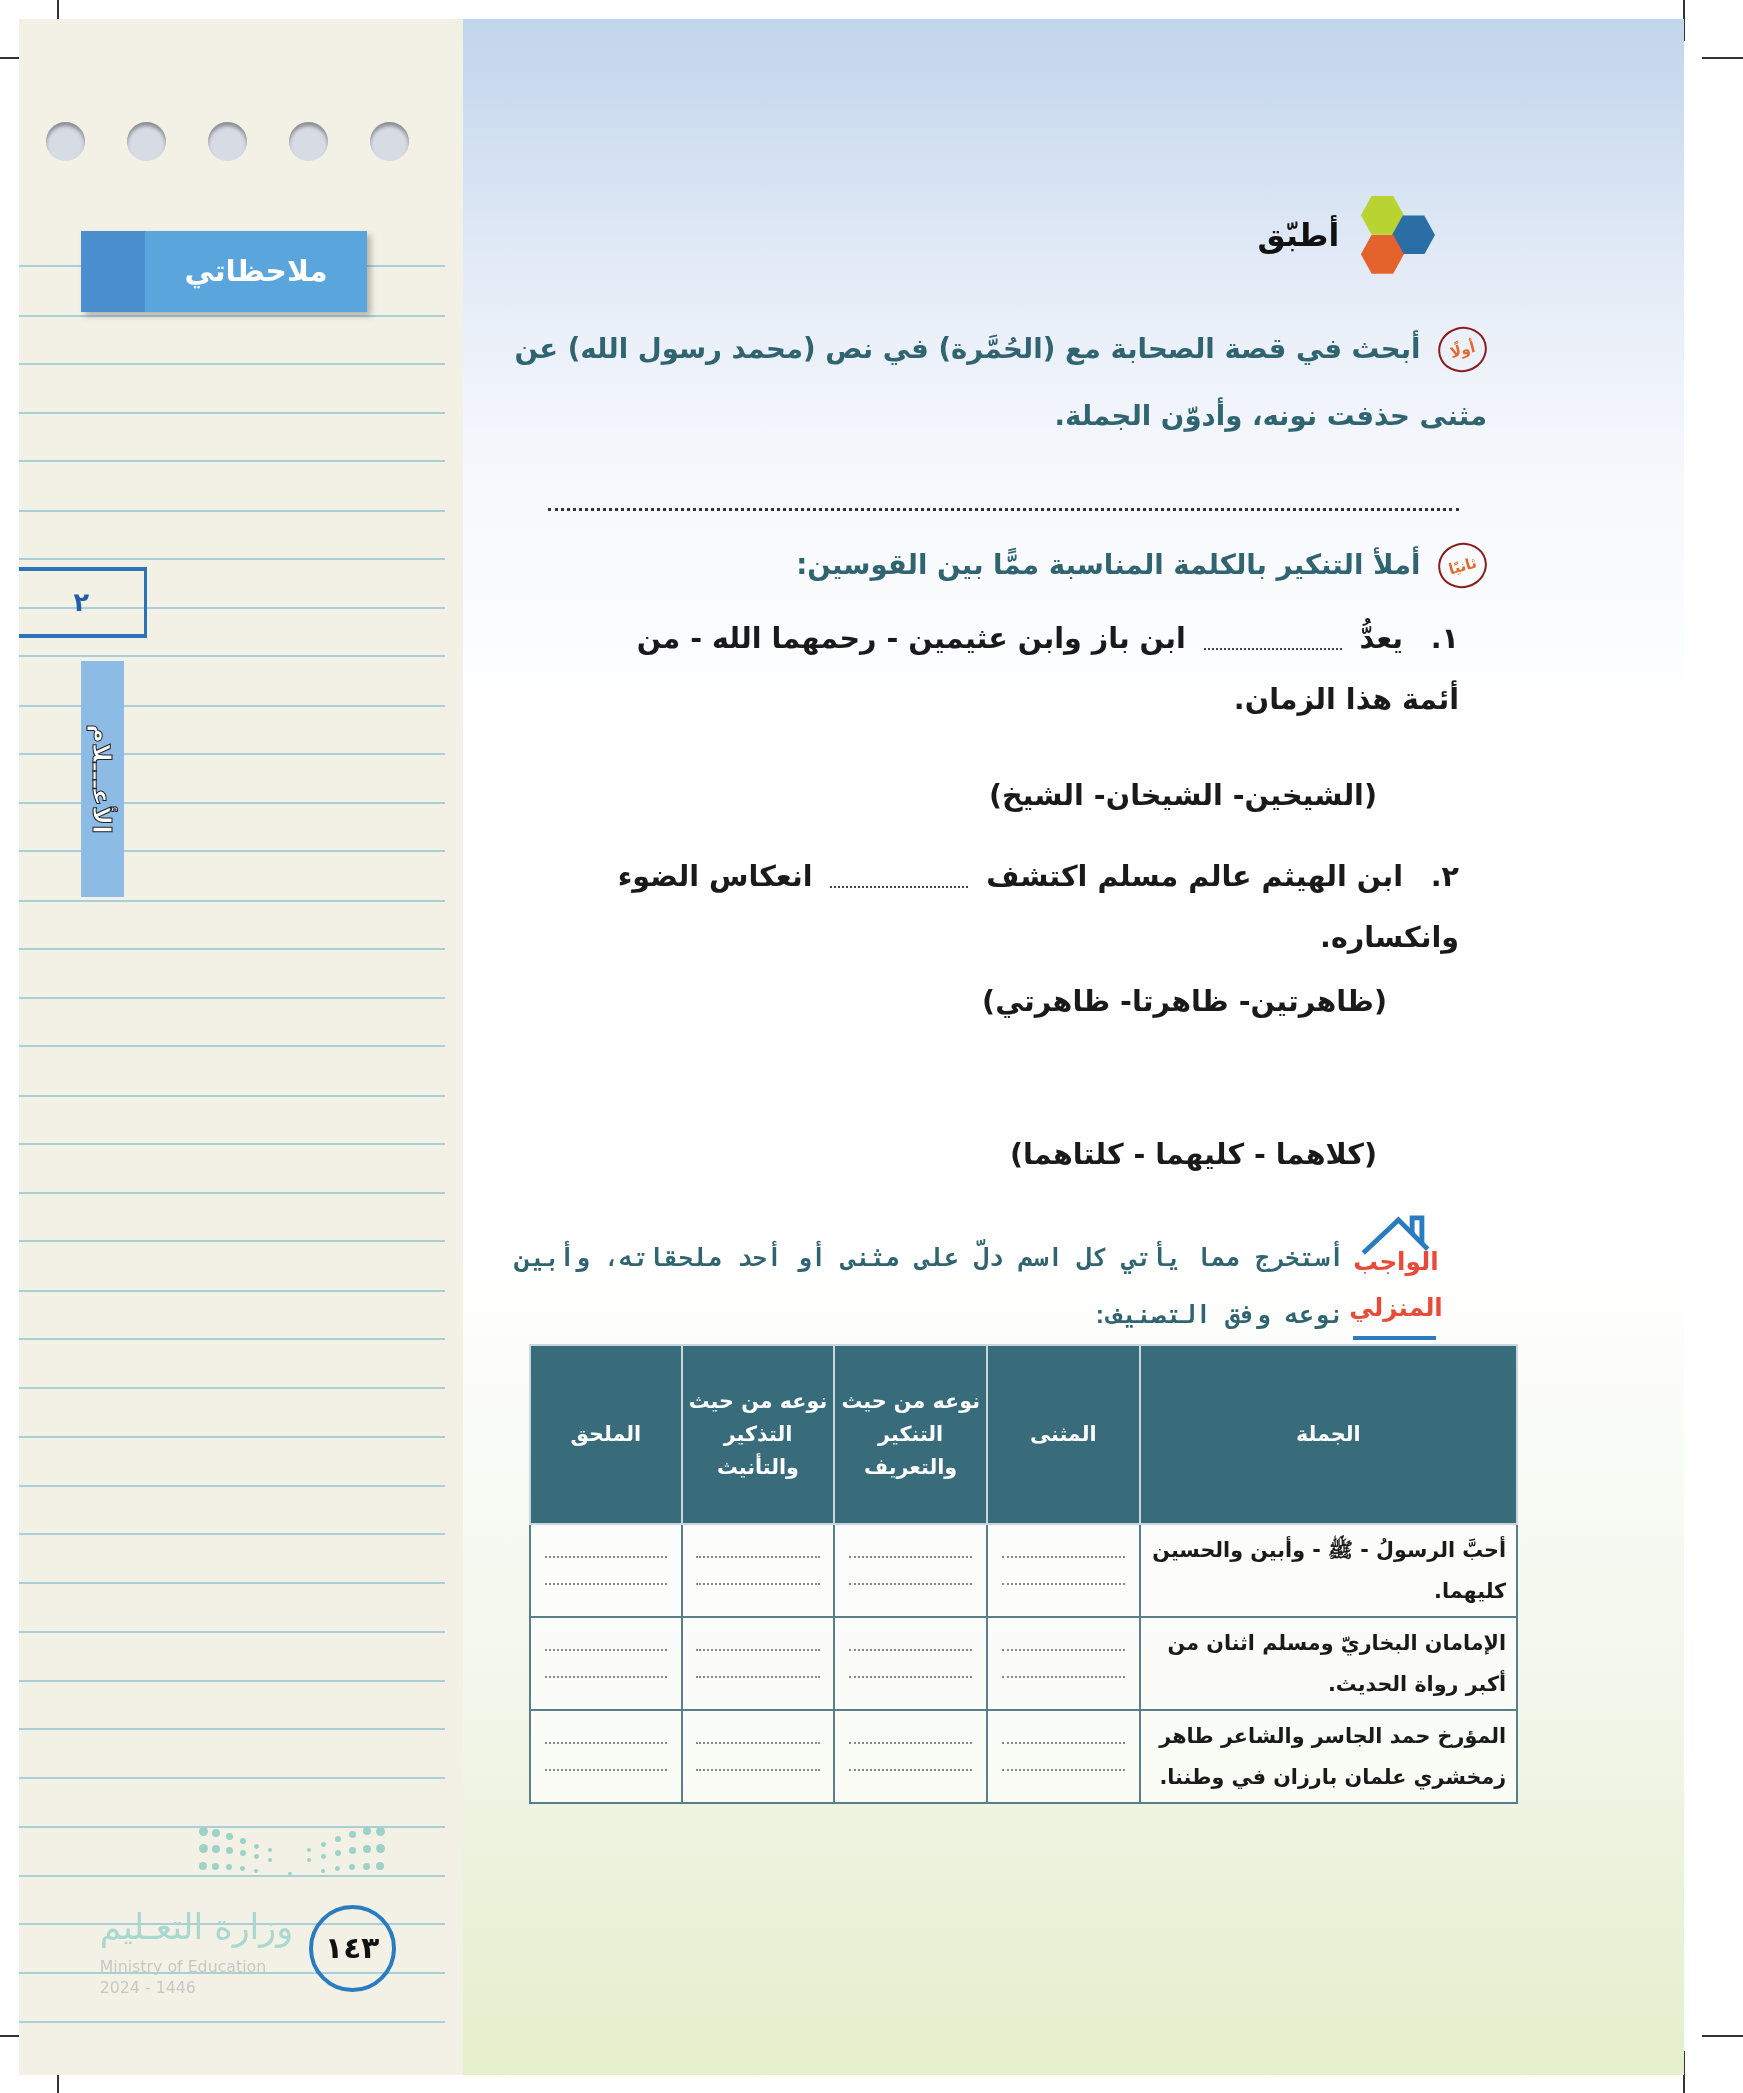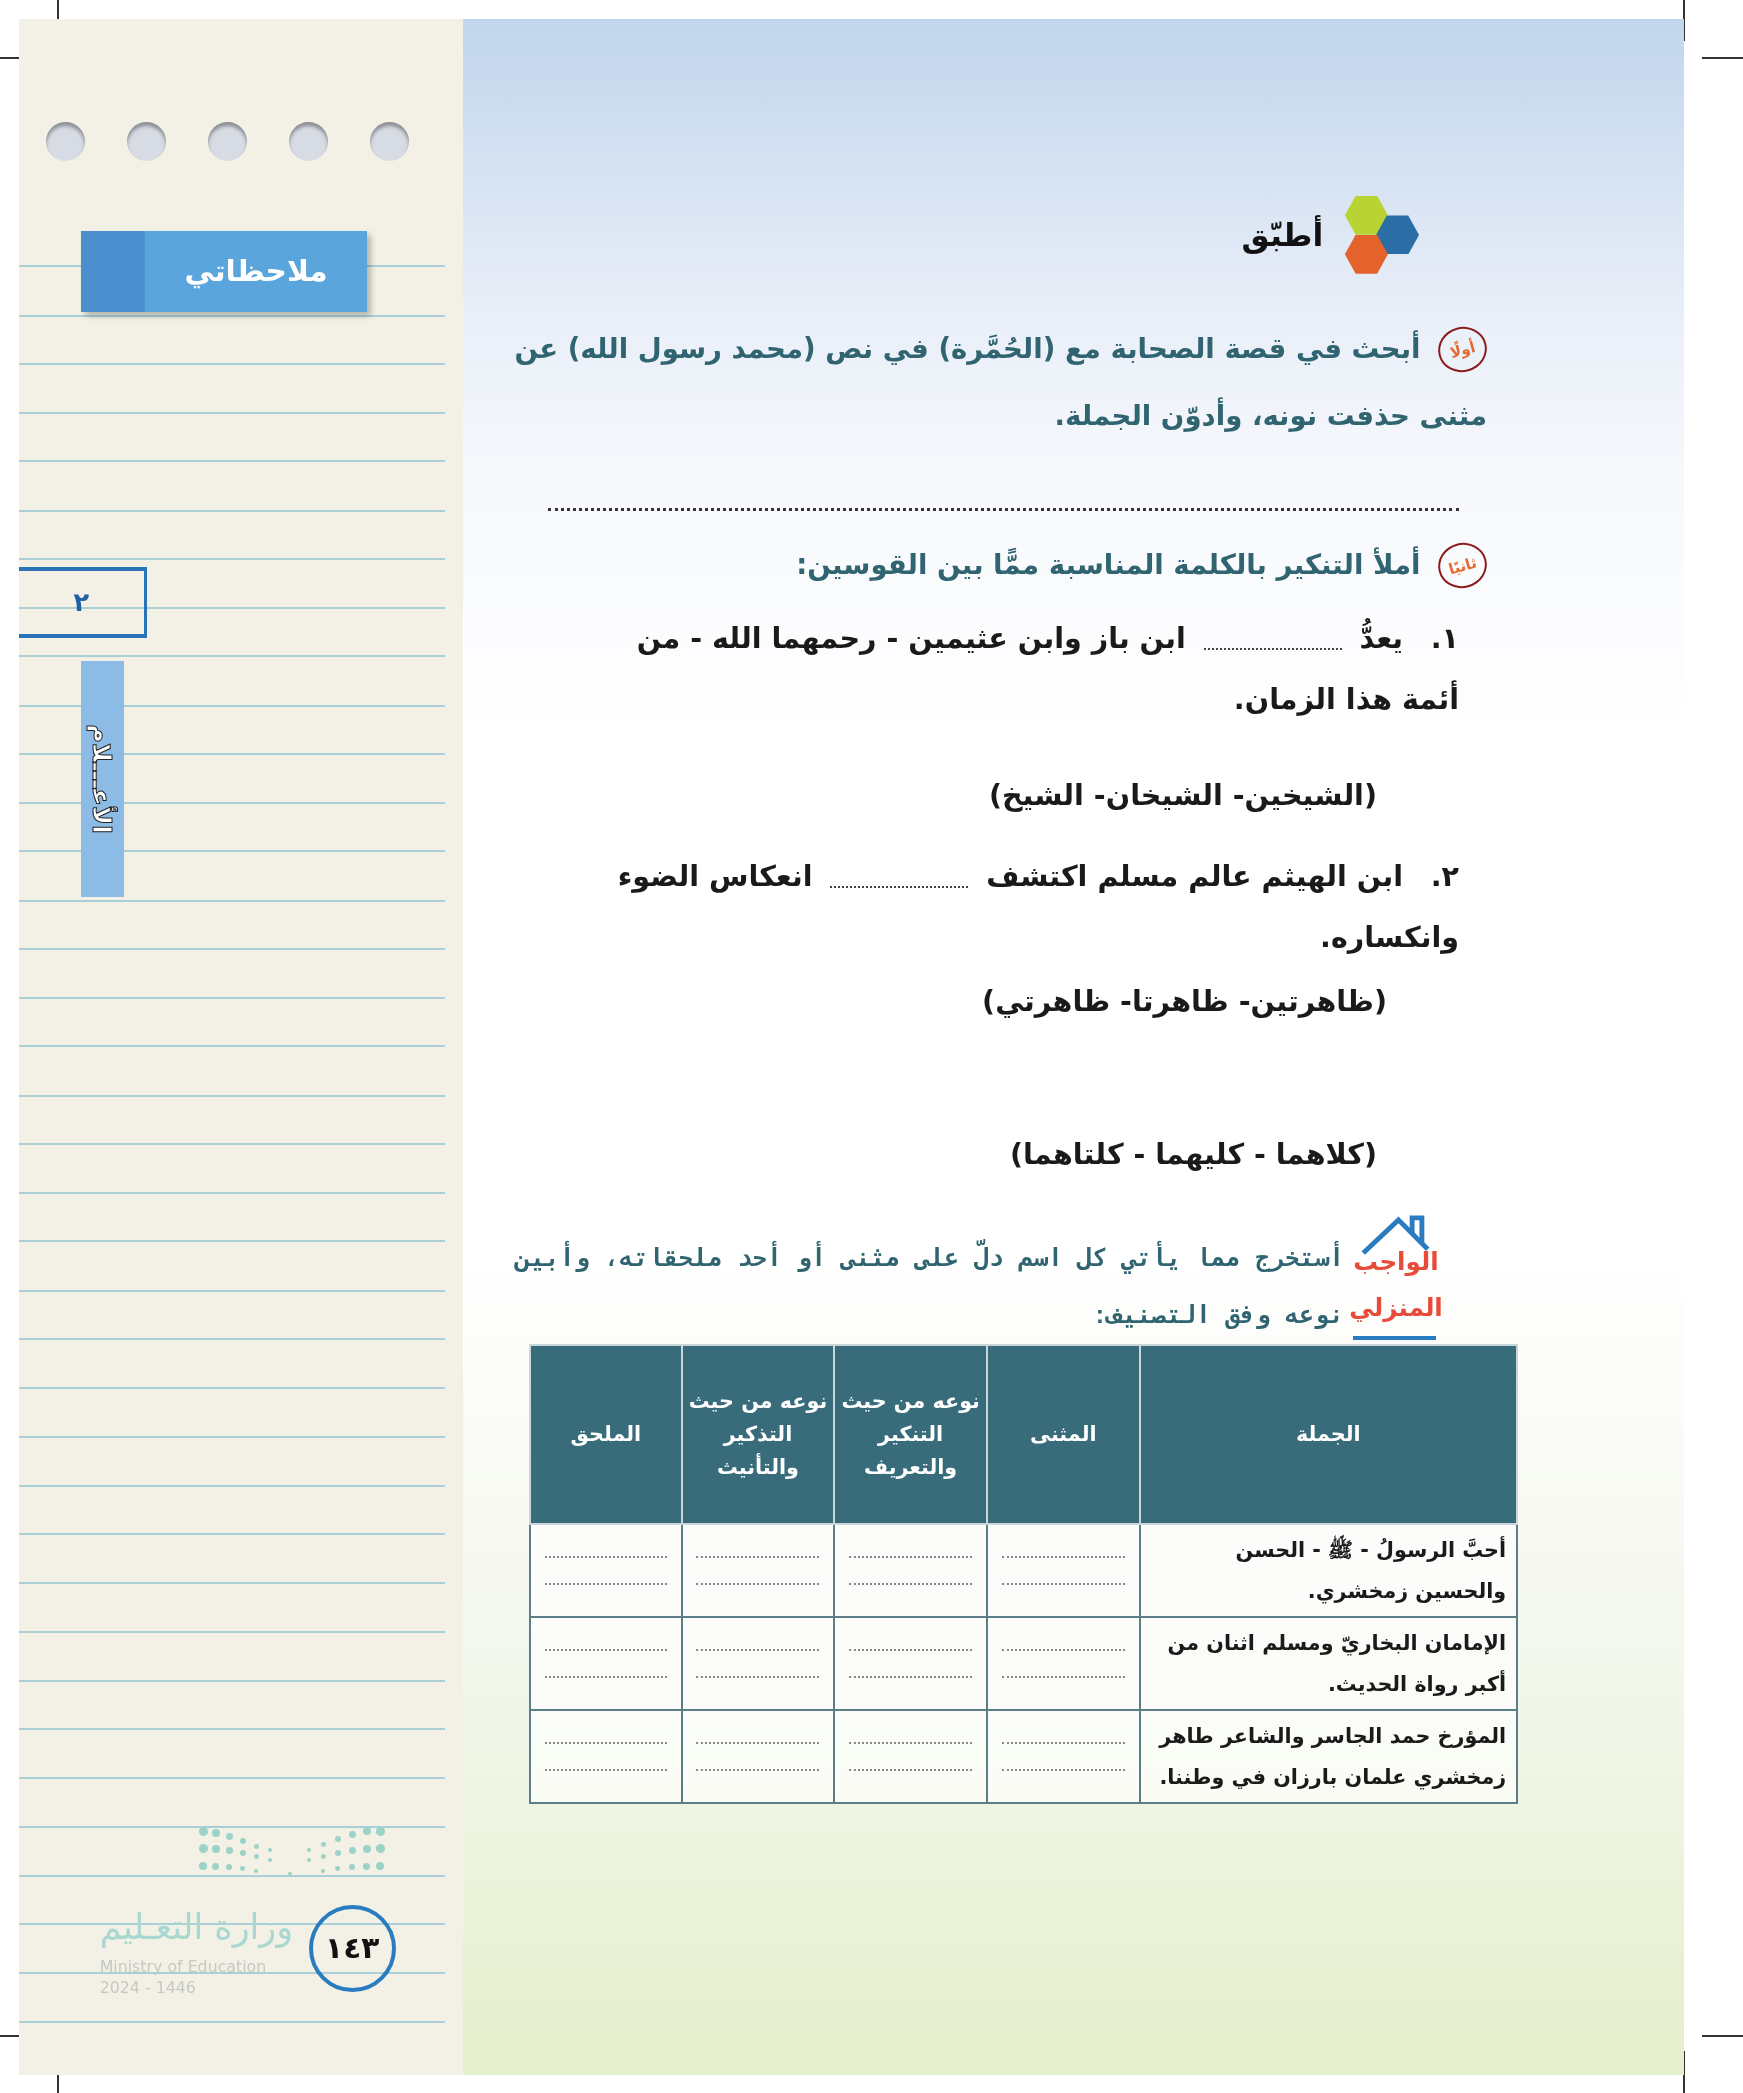--- a/index.html
+++ b/index.html
@@ -58,21 +58,21 @@
     position: absolute; left: 290px; top: 1886px; width: 87px; height: 87px; border-radius: 50%;
     border: 4.9px solid #2a7cc0; display: flex; align-items: center; justify-content: center;
   }
   .page-num span { font-size: 29.6px; font-weight: bold; color: #111; font-family: "DejaVu Sans", sans-serif; }
 
   
   .main {
     position: absolute; left: 463px; top: 18.7px; width: 1221px; height: 2056px;
     background: linear-gradient(to bottom, #c1d5ec 0%, #e8eef8 14%, #f6f8fc 22%, #ffffff 35%, #ffffff 60%, #f2f6ea 82%, #e4efcb 100%);
   }
-  .apply-title { position: absolute; right: 264px; top: 177px; display: flex; align-items: center; direction: rtl; gap: 13.8px; }
+  .apply-title { position: absolute; right: 248px; top: 177px; display: flex; align-items: center; direction: rtl; gap: 13.8px; }
   .hexes { position: relative; width: 83px; height: 79px; }
   .hex {
     position: absolute; width: 43px; height: 39px;
     clip-path: polygon(25% 0, 75% 0, 100% 50%, 75% 100%, 25% 100%, 0 50%);
   }
   .apply-title .label { font-size: 31.5px; font-weight: bold; color: #111; }
 
   .q-head { position: absolute; right: 197px; width: 1005px; direction: rtl; font-size: 27.6px; font-weight: bold; color: #2f6470; line-height: 67px; }
   .badge {
     display: inline-block; width: 49px; height: 45px; border: 2px solid #8b1c1c; border-radius: 50%;
@@ -282,21 +282,21 @@
     <tr>
       <th style="width:379px;">الجملة</th>
       <th style="width:153px;">المثنى</th>
       <th style="width:153px;">نوعه من حيث التنكير والتعريف</th>
       <th style="width:153px;">نوعه من حيث التذكير والتأنيث</th>
       <th style="width:152px;">الملحق</th>
     </tr>
   </thead>
   <tbody>
     <tr>
-      <td class="sent">أحبَّ الرسولُ - ﷺ - الحسن والحسين زمخشري.</td>
+      <td class="sent">أحبَّ الرسولُ - ﷺ - وأبين والحسين كليهما.</td>
       <td class="ans">
           <div class="ansline"></div>
           <div class="ansline"></div>
         </td>
       <td class="ans">
           <div class="ansline"></div>
           <div class="ansline"></div>
         </td>
       <td class="ans">
           <div class="ansline"></div>

